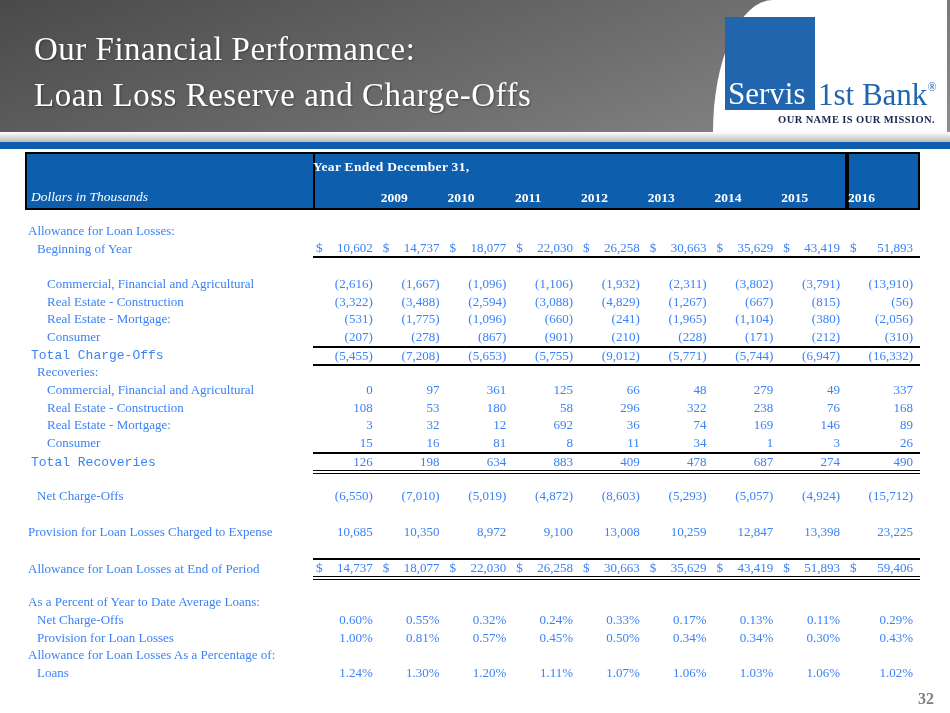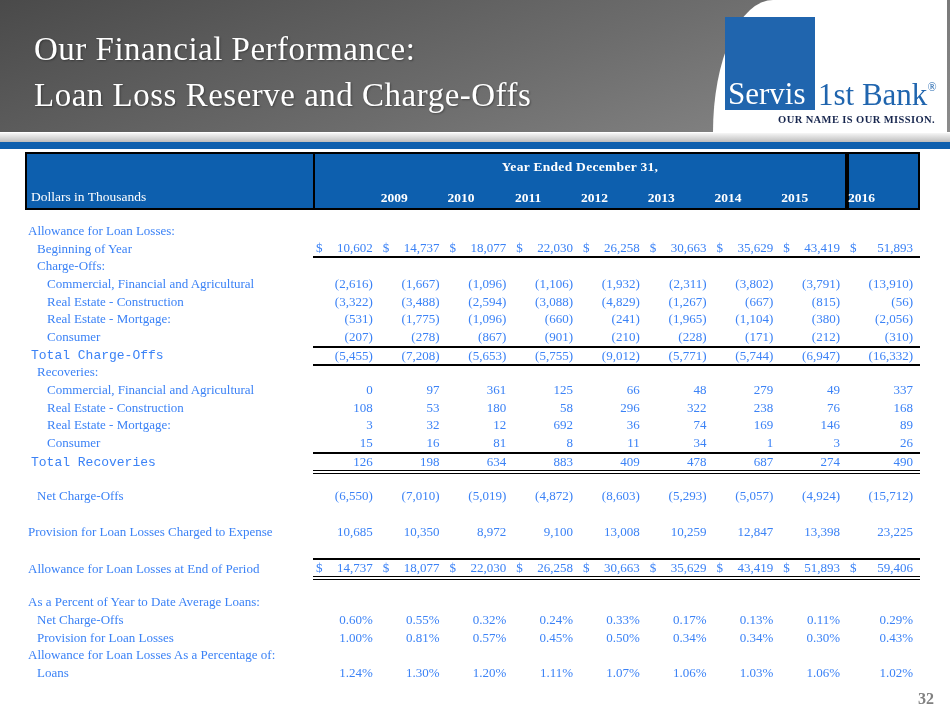--- a/index.html
+++ b/index.html
@@ -53,25 +53,25 @@
     background:var(--header-blue,#0d5fae);
   }
 
   
   .thead { position:absolute; top:152px; left:25px; width:895px; height:58px; color:#fff; }
   .hbox { position:absolute; top:0; height:58px; background:var(--header-blue,#0d5fae); border:2px solid #000; }
   .hbox.main  { left:0;    width:822px; }
   .hbox.yr17  { left:822px; width:73px; }
   .hdiv { position:absolute; top:0; left:288px; width:2px; height:58px; background:#000; }
   .span-label {
-    position:absolute; top:7px; left:288px; width:534px; text-align:center;
+    position:absolute; top:7px; left:288px; width:534px; 
     font-weight:bold; font-size:13.5px; letter-spacing:.3px;
   }
   .units-label {
-    position:absolute; left:6px; bottom:5px; font-size:13.5px;
+    position:absolute; left:6px; bottom:5px; font-style:italic; font-size:13.5px;
   }
   .years-row {
     position:absolute; bottom:4px; left:0; width:895px;
     display:grid; grid-template-columns:288px repeat(8,66.75px) 73px;margin-left:35px;
   }
   .years-row .ycell { text-align:right; padding-right:7px; font-weight:bold; font-size:13.5px; }
 
   
   .tbody { position:absolute; top:210px; left:25px; width:895px; padding-top:12px; font-size:13px; color:#3b82f6; }
   .trow { display:grid; grid-template-columns:288px repeat(8,66.75px) 73px; height:17.7px; align-items:center; }
@@ -199,21 +199,20 @@
         <div class="cell val rb">
           <span class="dollar">$</span>
           <span class="num">43,419</span>
         </div>
         <div class="cell val rb">
           <span class="dollar">$</span>
           <span class="num">51,893</span>
         </div>
       </div>
       <div class="trow">
-        <div class="cell label ind1">Charge-Offs:</div>
         <div class="cell val">
           <span class="num"></span>
         </div>
         <div class="cell val">
           <span class="num"></span>
         </div>
         <div class="cell val">
           <span class="num"></span>
         </div>
         <div class="cell val">

